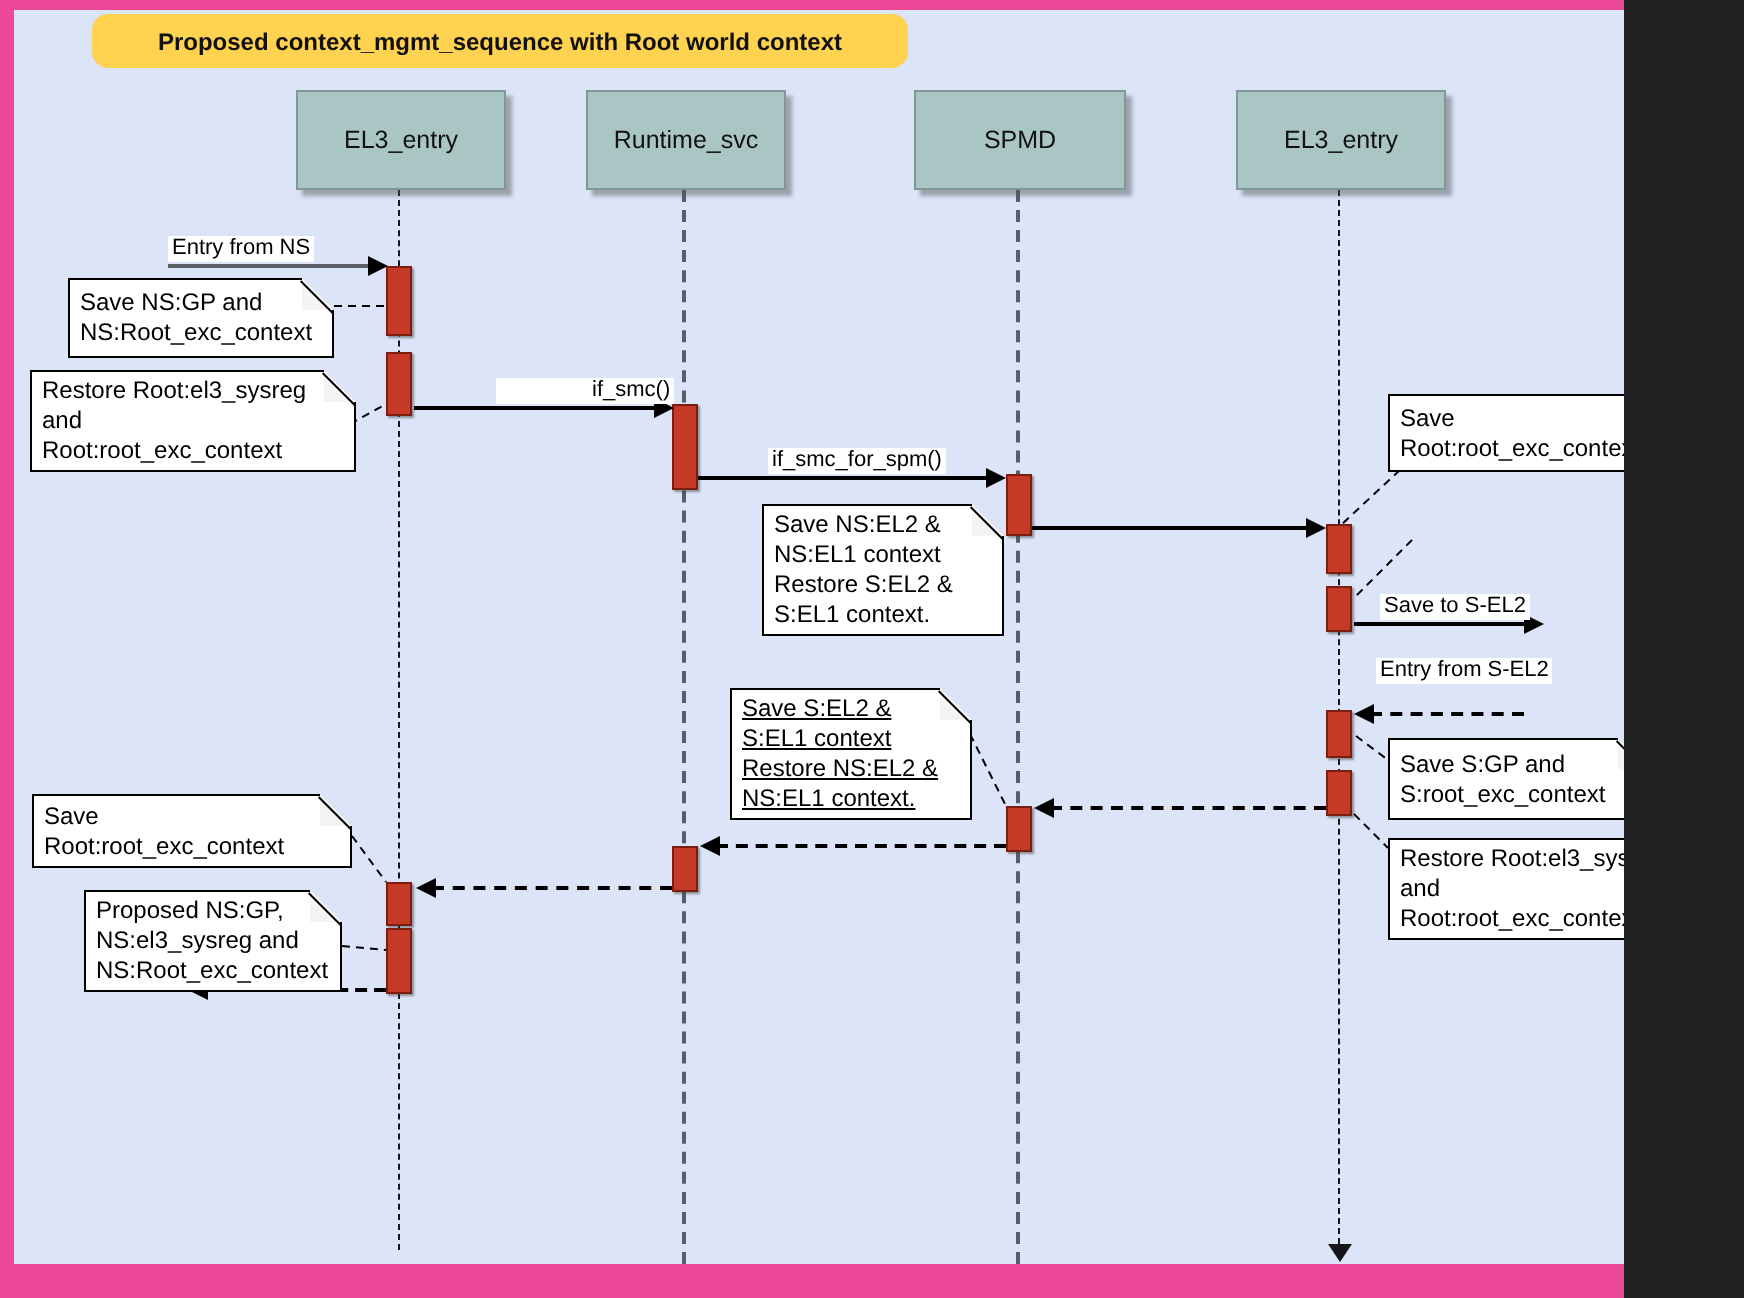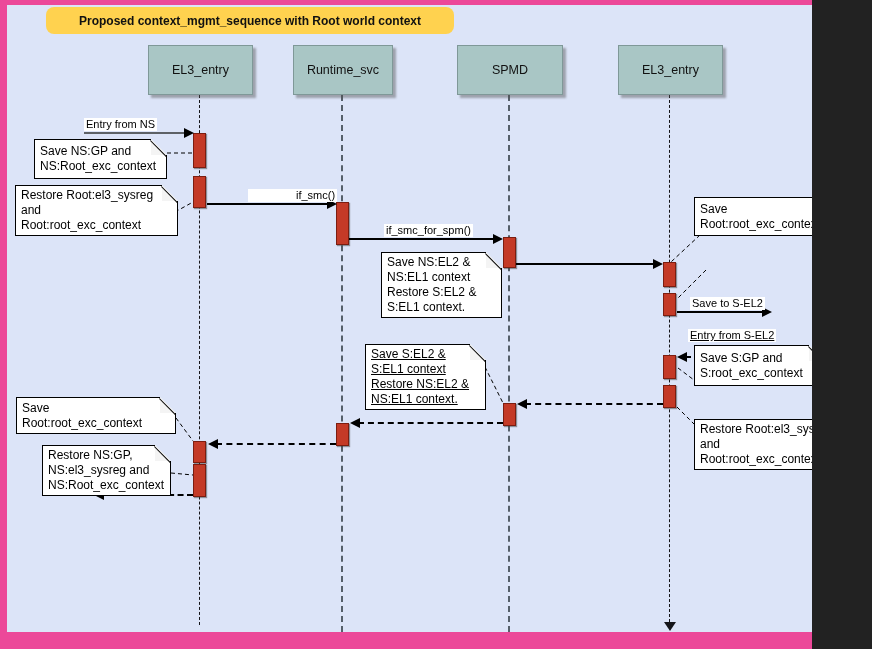--- a/index.html
+++ b/index.html
@@ -130,21 +130,21 @@
 
   <div class="msg" style="left:516px; top:263px; width:138px;"></div>
   <div class="arr arr-r" style="left:653px; top:259px;"></div>
 
   <div class="msg" style="left:677px; top:311px; width:86px;"></div>
   <div class="arr arr-r" style="left:762px; top:307px;"></div>
   <div class="msg-label" style="left:690px; top:297px;">Save to S-EL2</div>
 
   <div class="msg dashed" style="left:685px; top:356px; width:77px;"></div>
   <div class="arr arr-l" style="left:677px; top:352px;"></div>
-  <div class="msg-label" style="left:688px; top:329px;text-decoration:underline;">Entry from S-EL2</div>
+  <div class="msg-label" style="left:688px; top:329px;">Entry from S-EL2</div>
 
   <div class="msg dashed" style="left:525px; top:403px; width:138px;"></div>
   <div class="arr arr-l" style="left:517px; top:399px;"></div>
 
   <div class="msg dashed" style="left:358px; top:422px; width:145px;"></div>
   <div class="arr arr-l" style="left:350px; top:418px;"></div>
 
   <div class="msg dashed" style="left:216px; top:443px; width:120px;"></div>
   <div class="arr arr-l" style="left:208px; top:439px;"></div>
 
@@ -162,36 +162,36 @@
   </div>
   <div class="note" style="left:365px; top:252px; width:121px; min-height:63px;margin-left:16px;">
     <span>Save NS:EL2 &amp;
 NS:EL1 context
 Restore S:EL2 &amp;
 S:EL1 context.</span>
   </div>
   <div class="note" style="left:694px; top:197px; width:161px; min-height:39px;">
     <span>Save Root:root_exc_context</span>
   </div>
-  <div class="note" style="left:694px; top:345px; width:131px; min-height:41px;">
+  <div class="note" style="left:694px; top:369px; width:131px; min-height:41px;">
     <span>Save S:GP and
 S:root_exc_context</span>
   </div>
   <div class="note" style="left:694px; top:419px; width:161px; min-height:50px;">
     <span>Restore Root:el3_sysreg
 and
 Root:root_exc_context</span>
   </div>
   <div class="note" style="left:365px; top:344px; width:121px; min-height:63px;text-decoration:underline;">
     <span>Save S:EL2 &amp;
 S:EL1 context
 Restore NS:EL2 &amp;
 NS:EL1 context.</span>
   </div>
   <div class="note" style="left:16px;  top:397px; width:160px; min-height:37px;">
     <span>Save Root:root_exc_context</span>
   </div>
   <div class="note" style="left:42px;  top:445px; width:129px; min-height:48px;">
-    <span>Restore NS:GP,
+    <span>Proposed NS:GP,
 NS:el3_sysreg and
 NS:Root_exc_context</span>
   </div>
 </div>
 
 </body></html>

